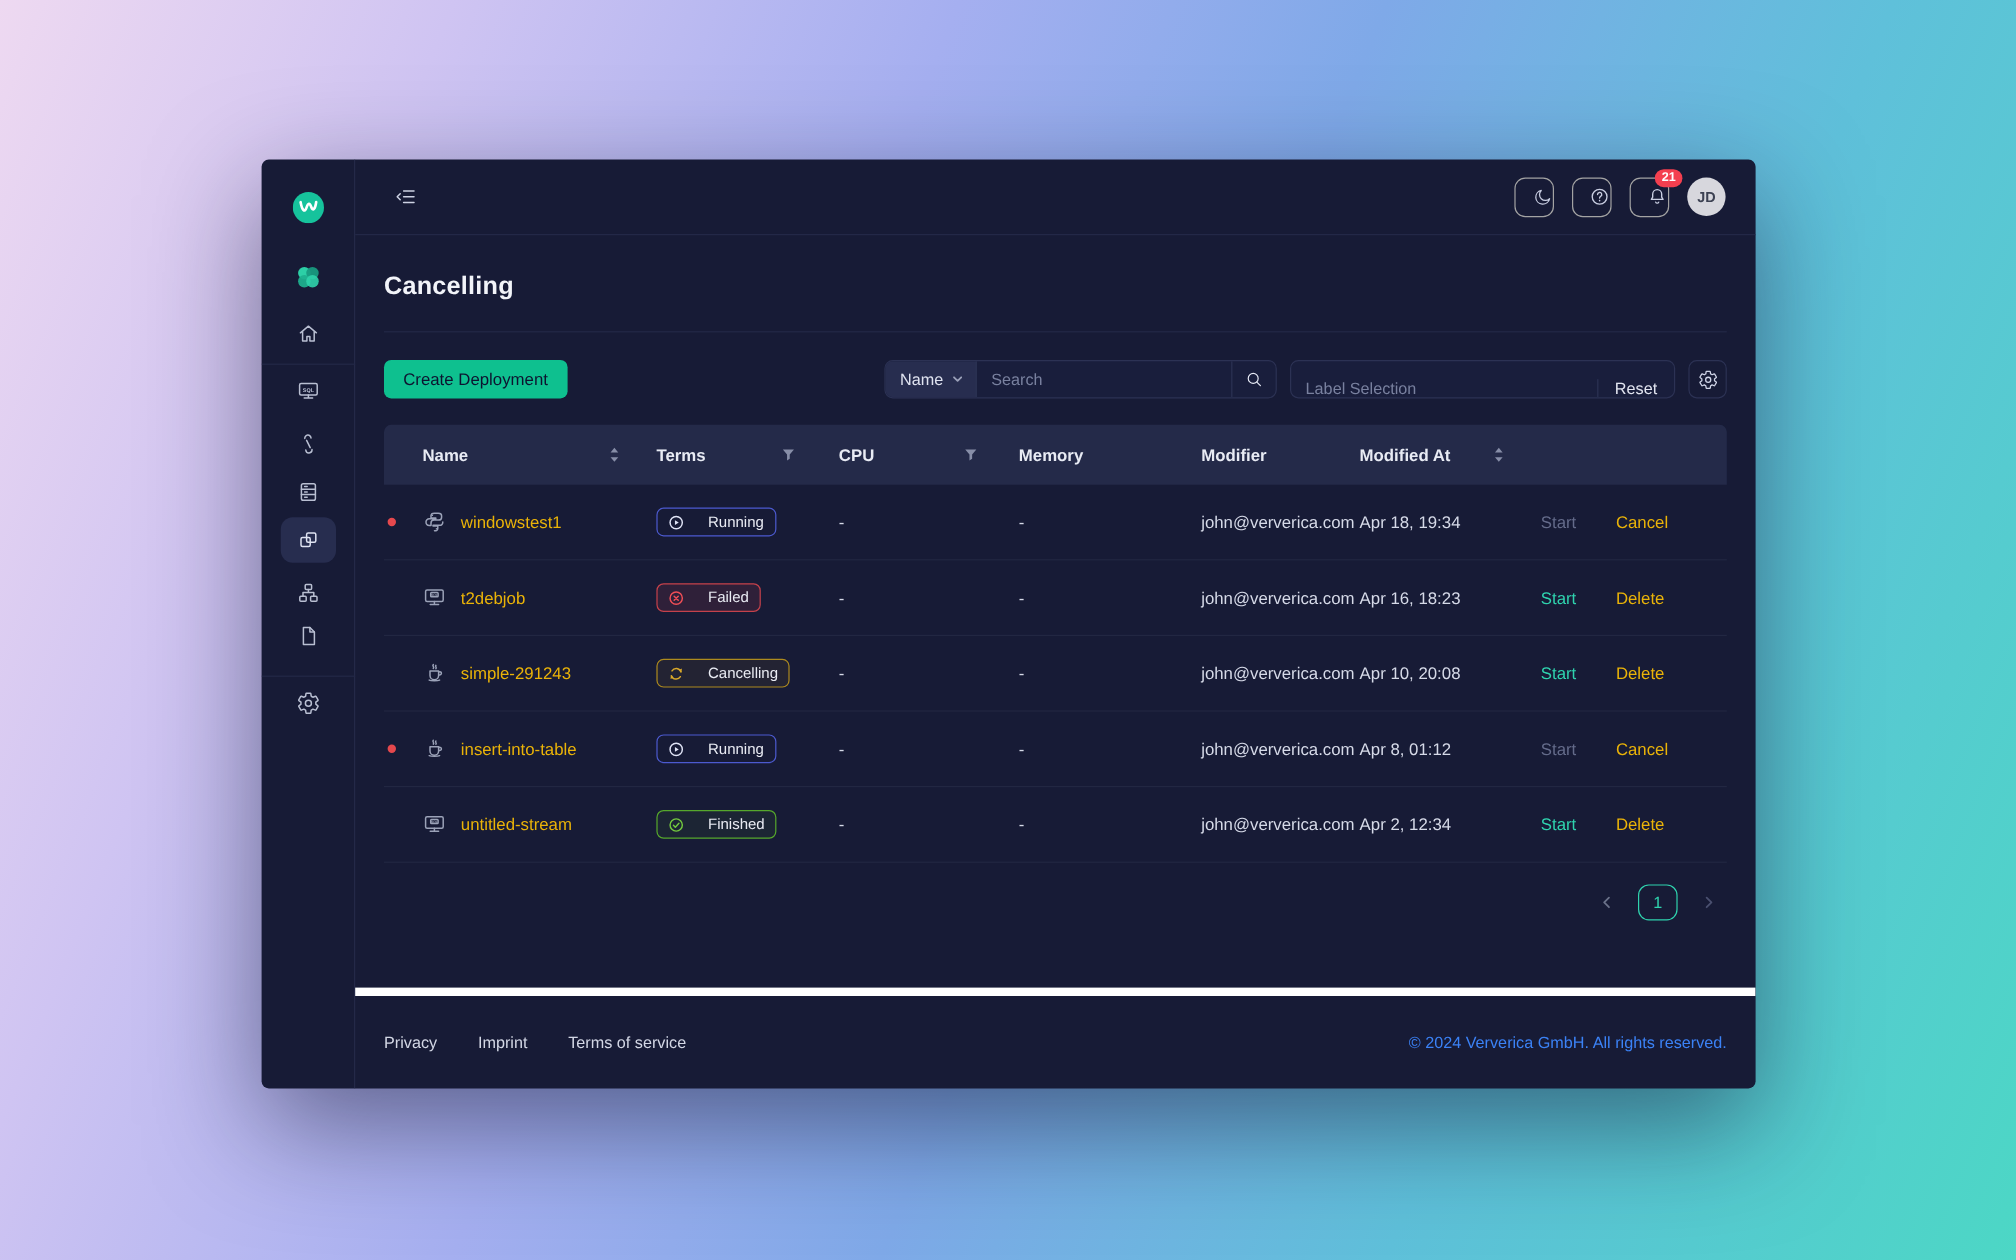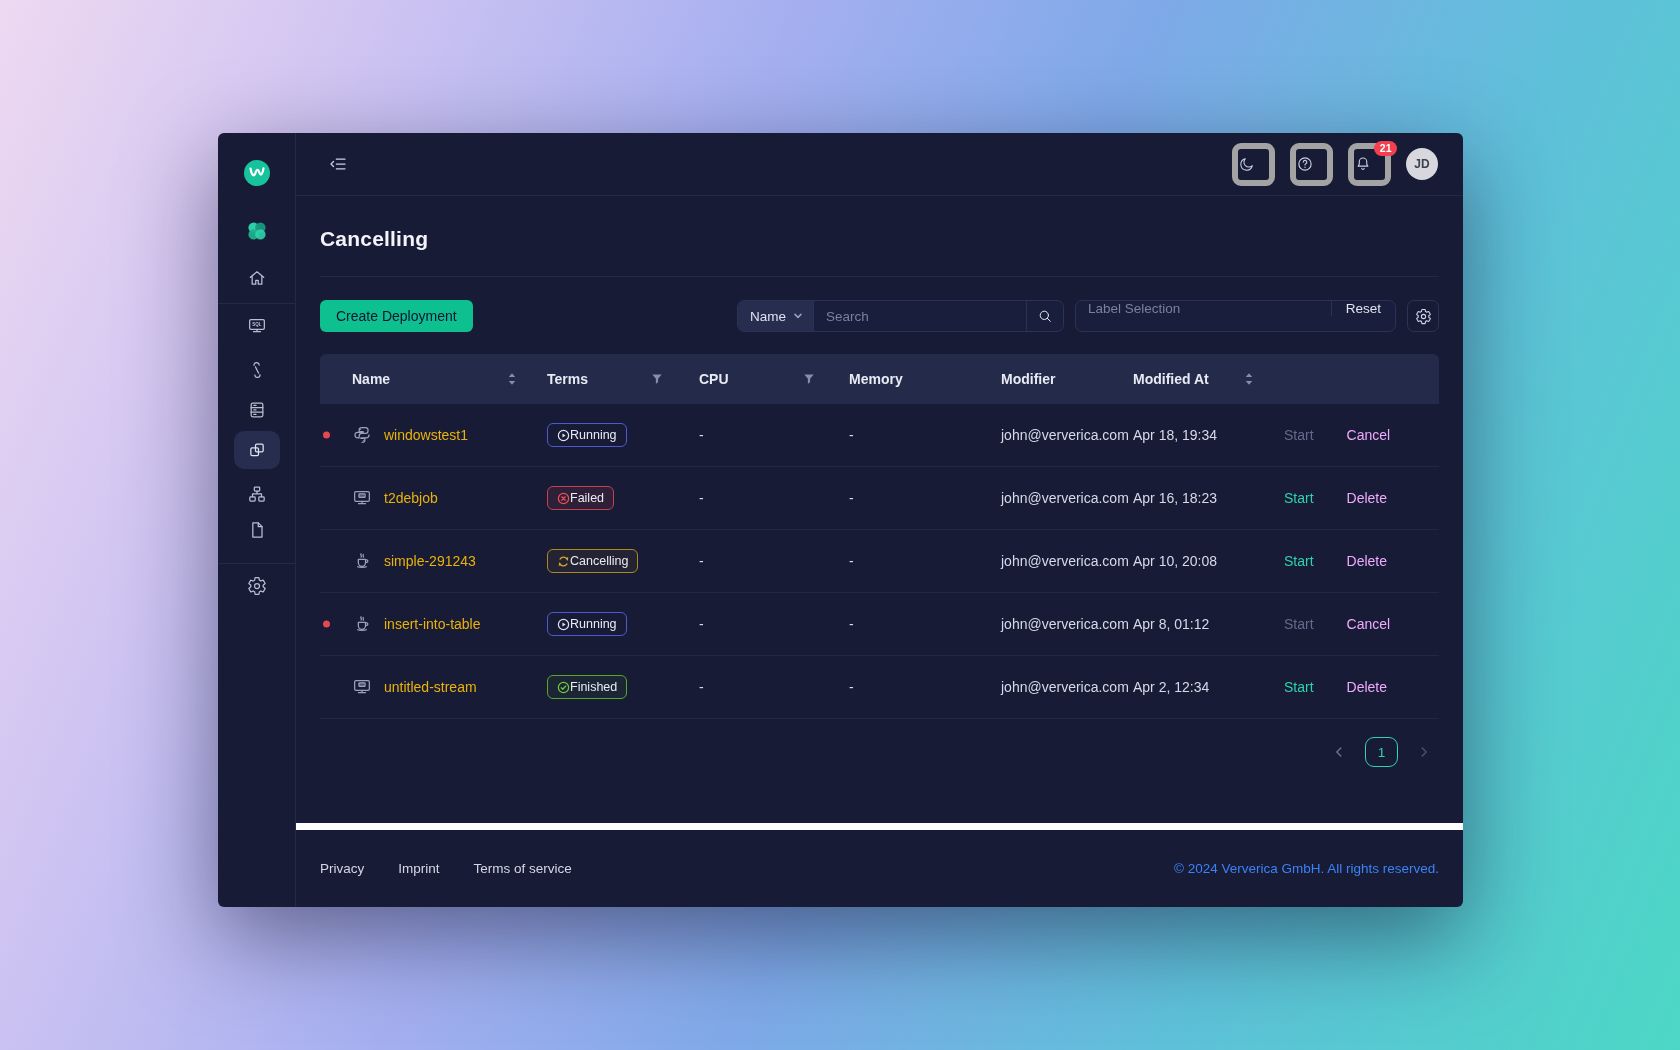--- a/index.html
+++ b/index.html
@@ -20,43 +20,43 @@
   .side-divider{width:78px;height:1px;background:#242948}
   .active-pill{width:46px;height:38px;background:#272d4f;border-radius:10px;display:flex;align-items:center;justify-content:center;color:#dfe3f2}
   
   .ic *{stroke:currentColor;fill:none;stroke-width:1.5;stroke-linecap:round;stroke-linejoin:round}
   .ic .fl{fill:currentColor;stroke:none}
   
   .main{flex:1;display:flex;flex-direction:column;min-width:0}
   .topbar{height:62px;min-height:62px;border-bottom:1px solid #232847;display:flex;align-items:center;padding:0 25px 0 32px}
   .collapse-btn{color:#cdd2e4;display:flex;cursor:pointer}
   .top-actions{margin-left:auto;display:flex;align-items:center;gap:15px}
-  .icon-btn{width:31px;height:31px;border:6px solid #a3a3a3;border-radius:9px;background:transparent;
-    display:flex;align-items:center;justify-content:flex-start;color:#c9cee2;position:relative;cursor:pointer}
+  .icon-btn{width:31px;height:31px;border:1px solid #a3a3a3;border-radius:9px;background:transparent;
+    display:flex;align-items:center;justify-content:flex-end;color:#c9cee2;position:relative;cursor:pointer}
   .bell-badge{position:absolute;top:-8px;right:-12px;background:#f43f4f;color:#fff;font-size:10.5px;font-weight:700;
     padding:2px 5.5px;border-radius:9px;line-height:1.1}
   .avatar{width:32px;height:32px;border-radius:50%;background:#d7d7dd;color:#3c4152;font-size:12px;font-weight:700;
     display:flex;align-items:center;justify-content:center;cursor:pointer}
   
   .content{flex:1;padding:0 24px;display:flex;flex-direction:column;min-height:0}
   .title-section{padding:31px 0 25px;border-bottom:1px solid #232847}
   .title-section h1{margin:0;font-size:21px;font-weight:700;color:#f2f4f9;letter-spacing:.2px}
   .toolbar{margin-top:23px;display:flex;align-items:center}
   .btn-create{height:32px;padding:0 16px;background:#0ec08f;color:#0d1330;border:none;border-radius:6px;
     font-size:14px;font-weight:500;font-family:inherit;cursor:pointer}
   .toolbar-right{margin-left:auto;display:flex;align-items:center;gap:11px}
   .search-group{display:flex;align-items:stretch;height:32px;width:327px;box-sizing:border-box;
     border:1px solid #2c3254;border-radius:7px;overflow:hidden;background:#191e3c}
   .name-seg{display:flex;align-items:center;gap:7px;padding:0 10px 0 12px;background:#272d4f;
     color:#dfe3f0;font-size:13.5px;border-right:1px solid #2c3254;cursor:pointer}
   .name-seg .chev{color:#9aa0b8;display:flex}
   .tb-input{flex:1;background:transparent;border:none;outline:none;color:#dfe3f0;font-size:13.5px;padding:0 12px;font-family:inherit;min-width:0}
   .tb-input::placeholder{color:#79819f}
   .mag-seg{width:36px;display:flex;align-items:center;justify-content:center;border-left:1px solid #2c3254;color:#e6e9f4;cursor:pointer}
-  .label-group{display:flex;align-items:flex-start;height:32px;width:321px;box-sizing:border-box;
+  .label-group{display:flex;align-items:flex-end;height:32px;width:321px;box-sizing:border-box;
     border:1px solid #2c3254;border-radius:7px;overflow:hidden;background:#191e3c}
   .reset-btn{padding:0 14px;background:transparent;border:none;border-left:1px solid #2c3254;
     color:#e2e5f0;font-size:13.5px;font-family:Liberation Sans, sans-serif;cursor:pointer}
   .gear-btn{width:32px;height:32px;box-sizing:border-box;border:1px solid #2c3254;border-radius:7px;background:transparent;
     display:flex;align-items:center;justify-content:center;color:#d0d5e8;cursor:pointer}
   
   .table{margin-top:22px}
   .thead{display:flex;align-items:center;height:50px;background:#242a49;border-radius:6px 6px 0 0;
     color:#e8ebf4;font-size:14px;font-weight:600}
   .trow{display:flex;align-items:center;height:62px;border-bottom:1px solid #222742;font-size:14px;color:#d6dae8}
@@ -69,35 +69,35 @@
   .c-date{width:145px}
   .c-actions{flex:1;padding-left:6px;gap:33px}
   .hdr-ic{color:#878ea8;margin-left:auto;cursor:pointer;display:flex}
   .thead .c-name .hdr-ic{margin-right:30px}
   .thead .c-status .hdr-ic{margin-right:36px}
   .thead .c-cpu .hdr-ic{margin-right:34px}
   .thead .c-date .hdr-ic{margin-right:24px}
   .alert-dot{position:absolute;left:3px;top:50%;transform:translateY(-50%);width:7px;height:7px;border-radius:50%;background:#e5484d}
   .row-icon{color:#9ba2b8;margin-right:12px;display:flex}
   .dep-name{color:#eab308;cursor:pointer}
-  .badge{display:inline-flex;align-items:center;gap:0;height:22px;padding:0 9px;border-radius:6px;
+  .badge{display:inline-flex;align-items:center;gap:20px;height:22px;padding:0 9px;border-radius:6px;
     border:1px solid;font-size:12.5px;color:#e9ebf3;white-space:nowrap}
   .badge.running{border-color:#4c5acf}
   .badge.failed{border-color:#c5414b;background:rgba(197,65,75,.14)}
   .badge.cancelling{border-color:#ad8a1e;background:rgba(173,138,30,.08)}
   .badge.finished{border-color:#56a82c;background:rgba(86,168,44,.08)}
   .badge.running .b-ic{color:#dfe3f5}
   .badge.failed .b-ic{color:#ef4e56}
   .badge.cancelling .b-ic{color:#d9a82a}
   .badge.finished .b-ic{color:#72c73e}
   .b-ic{display:flex}
   .action{cursor:pointer}
   .action.start{color:#2fd3ae}
   .action.start.disabled{color:#646b8a;cursor:default}
-  .action.danger{color:#f0abfc}
+  .action.danger{color:#eab308}
   
   .pagination{display:flex;justify-content:flex-end;align-items:center;gap:19px;margin-top:18px;padding-right:8px}
   .page-chevron{color:#6a7189;display:flex;cursor:pointer}
   .page-chevron.disabled{color:#4a5070}
   .page-box{width:33px;height:30px;box-sizing:border-box;border:1px solid #2fd3ae;border-radius:9px;color:#2fd3ae;
     display:flex;align-items:center;justify-content:center;font-size:13.5px;cursor:pointer}
   
   .footer{margin-top:auto;border-top:7px solid #ffffff;height:77px;min-height:77px;display:flex;align-items:center;
     padding:0 24px;font-size:13.5px}
   .f-links{display:flex;gap:34px;color:#d3d7e5}

